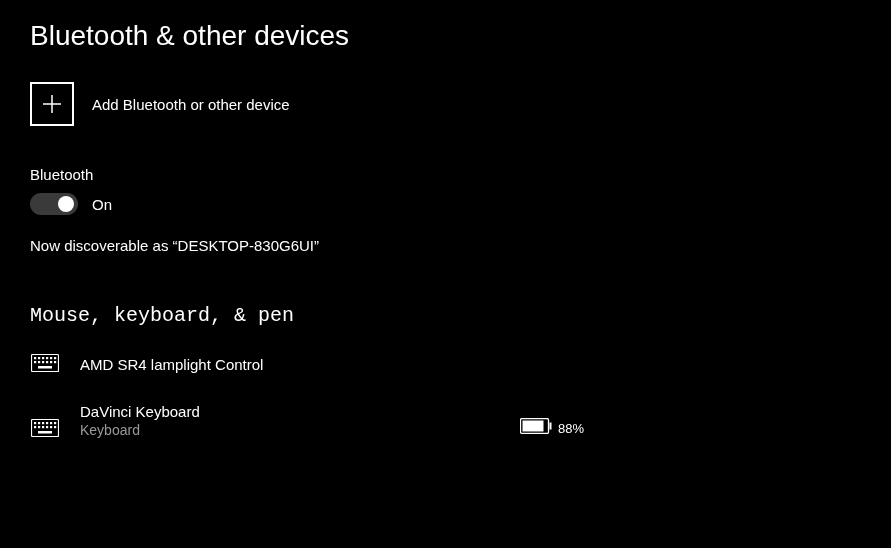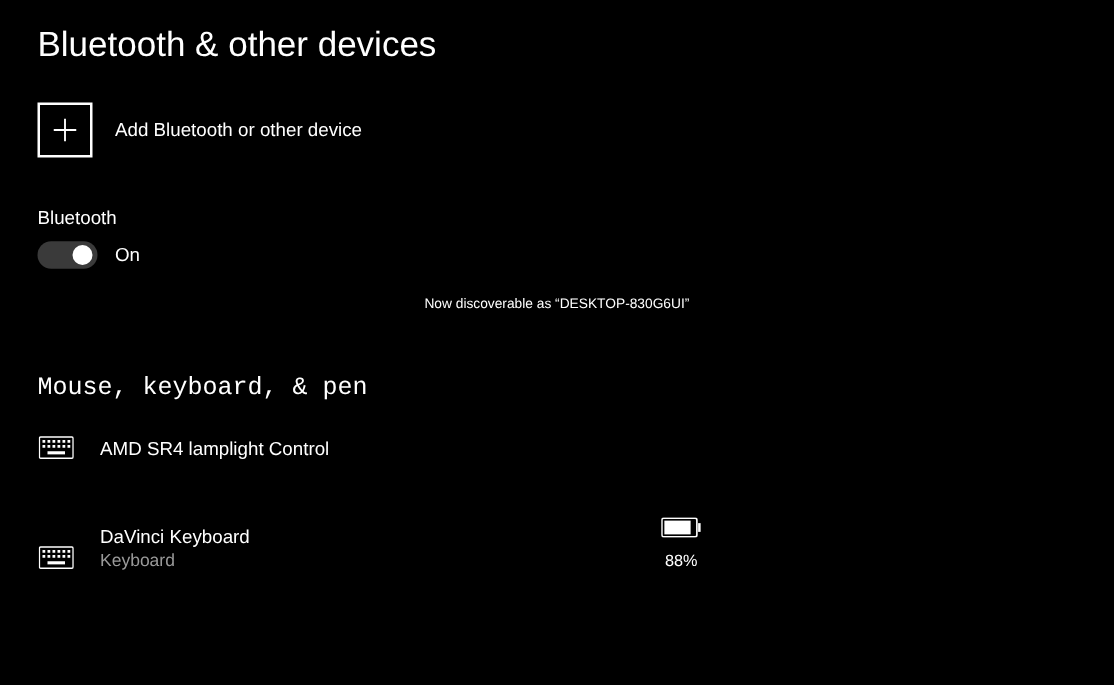--- a/index.html
+++ b/index.html
@@ -53,21 +53,21 @@
   .toggle-knob {
     position: absolute;
     top: 3px;
     right: 4px;
     width: 16px;
     height: 16px;
     background: #fff;
     border-radius: 50%;
   }
   .toggle-state { font-size: 15px; }
-  .discoverable { font-size: 11px; margin-bottom: 50px; text-align: center; }
+  .discoverable { font-size: 15px; margin-bottom: 50px; }
   .section-heading {
     font-size: 20px;
     font-weight: 400;
     margin-bottom: 18px;
     font-family: Liberation Mono, monospace;
   }
   .device-item {
     display: flex;
     align-items: flex-end;
     padding: 6px 0 24px 0;
@@ -79,25 +79,23 @@
     display: flex;
     justify-content: center;
     padding-top: 2px;
   }
   .device-icon svg { width: 28px; height: 20px; }
   .device-text { flex: 0 0 420px; }
   .device-name { font-size: 15px; }
   .device-status { font-size: 14px; color: #9a9a9a; margin-top: 2px; }
   .battery-col {
     display: flex;
-    flex-direction: column;
     align-items: center;
     gap: 6px;
     min-width: 50px;
-    margin-top: 16px;
   }
   .battery-col svg { width: 32px; height: 16px; }
   .battery-pct { font-size: 13px; }
 </style>
 </head>
 <body>
 
 <h1 class="page-title">Bluetooth &amp; other devices</h1>
 
 <div class="add-device">

